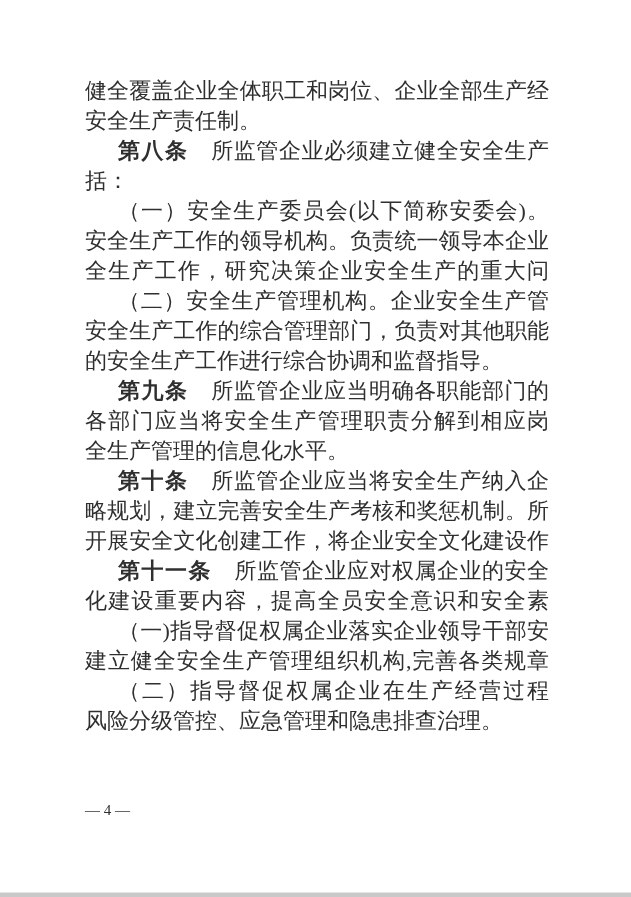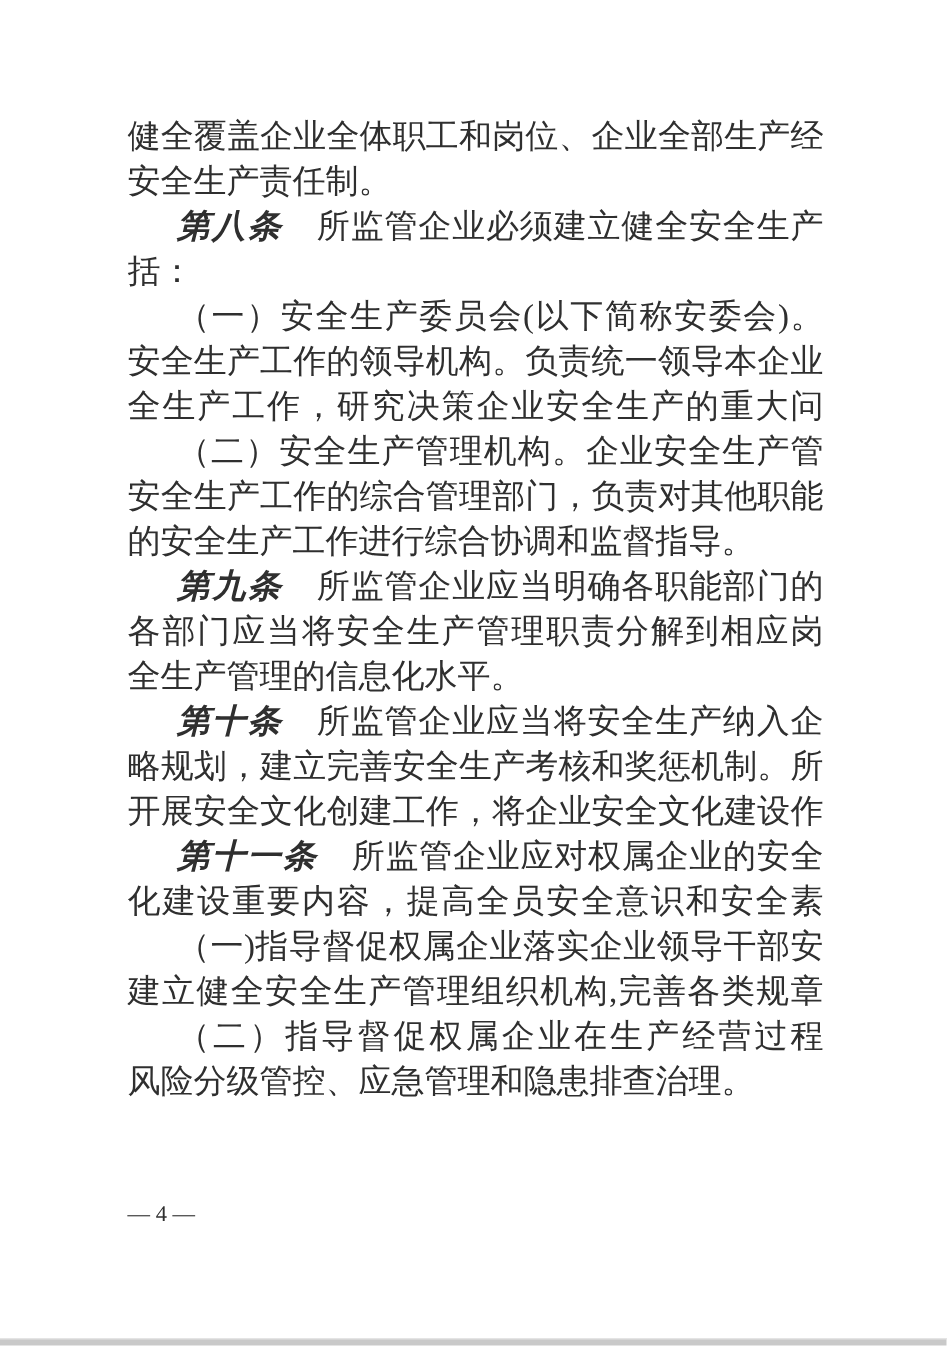--- a/index.html
+++ b/index.html
@@ -29,21 +29,20 @@
   .line.left {
     text-align-last: left;
   }
   .line.indent {
     text-indent: 33px;
   }
   .term {
     font-weight: 700;
     font-family: "Liberation Sans", "DejaVu Sans", sans-serif;
     letter-spacing: 1px;
-    font-style: italic;
   }
   .footer {
     position: absolute;
     left: 85px;
     top: 802px;
     font-size: 15px;
     color: var(--text, #2f2f2f);
   }
   .bottom-edge {
     position: absolute;

